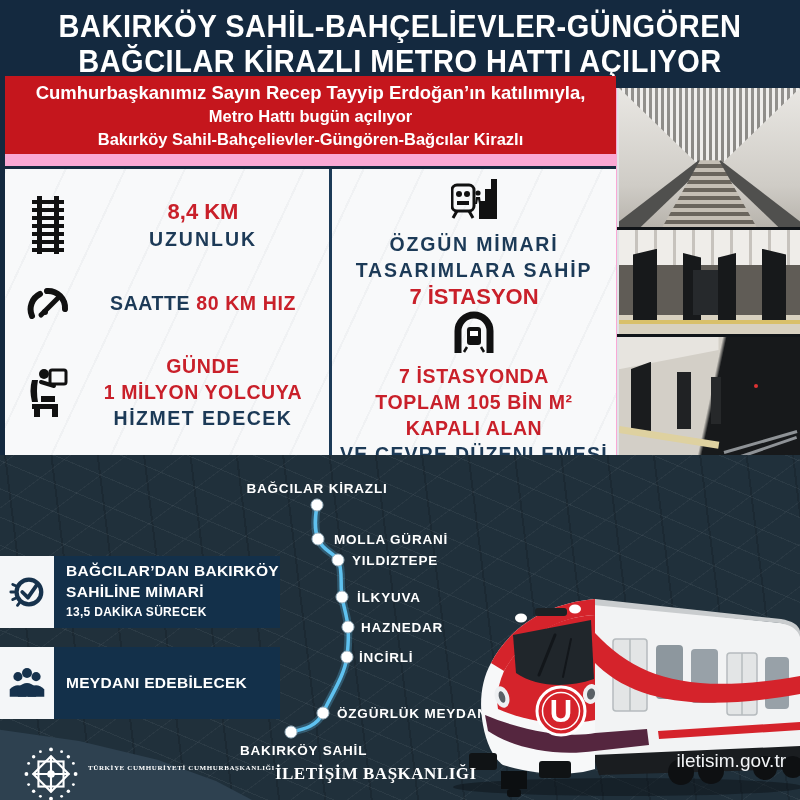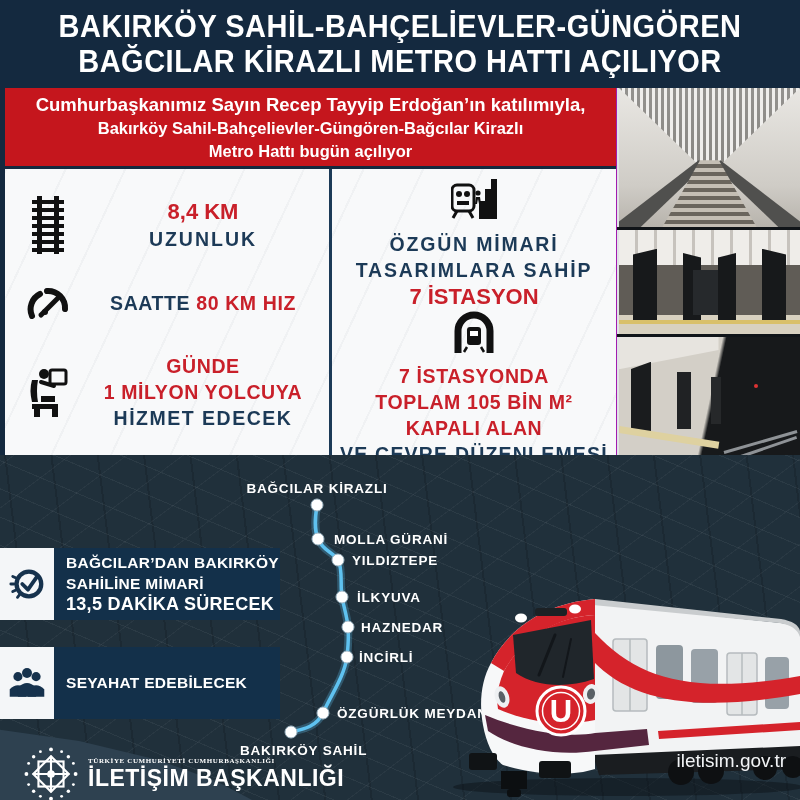--- a/index.html
+++ b/index.html
@@ -1,28 +1,28 @@
 <!DOCTYPE html>
 <html><head>
 <meta charset="utf-8">
 <style>
   html,body{margin:0;padding:0;width:800px;height:800px;overflow:hidden;background:#fff;}
-  .poster{position:relative;width:800px;height:800px;font-family:"Liberation Sans",sans-serif;background:#a21caf;}
+  .poster{position:relative;width:800px;height:800px;font-family:"Liberation Sans",sans-serif;background:#f9a8d4;}
 
   
   .header{position:absolute;left:0;top:0;width:800px;height:88px;background:#14293f;
     display:flex;flex-direction:column;align-items:center;justify-content:center;gap:2px;}
   .header .t{color:#fff;font-weight:bold;font-size:29px;letter-spacing:.5px;white-space:nowrap;
     transform:scaleY(1.06);}
 
   
   .edge-strip{position:absolute;left:0;top:88px;width:5px;height:367px;background:#14293f;}
 
   
-  .banner{position:absolute;left:5px;top:88px;width:611px;height:78px;background:#c5161d;
+  .banner{position:absolute;left:5px;top:76px;width:611px;height:78px;background:#c5161d;
     display:flex;flex-direction:column;align-items:center;justify-content:center;color:#fff;text-align:center;}
   .banner .b1{font-weight:bold;font-size:18.5px;line-height:25px;white-space:nowrap;}
   .banner .b2{font-size:16.5px;line-height:23px;font-weight:600;white-space:nowrap;}
 
   
   .stats{position:absolute;left:5px;top:166px;width:611px;height:289px;background:#f8f9fa;
     border-top:3px solid #14293f;display:flex;}
   .stats::before{content:"";position:absolute;inset:0;pointer-events:none;
     background:repeating-linear-gradient(115deg,rgba(20,41,63,.035) 0 2px,transparent 2px 54px);}
   .col-l{width:324px;display:flex;flex-direction:column;justify-content:space-around;padding:10px 0;box-sizing:border-box;}
@@ -100,48 +100,48 @@
   .map .water{position:absolute;left:0;bottom:0;width:360px;height:95px;background:#2e4150;
     clip-path:polygon(0 26%,22% 38%,44% 58%,60% 80%,70% 100%,0 100%);}
   .map svg.overlay{position:absolute;left:0;top:0;}
 
   
   .ibox{position:absolute;left:0;display:flex;height:72px;}
   .ibox .tile{width:54px;height:72px;background:#f4f6f8;display:flex;align-items:center;justify-content:center;flex:0 0 54px;}
   .ibox .body{width:226px;background:#13304a;color:#fff;display:flex;flex-direction:column;justify-content:center;
     padding-left:12px;box-sizing:border-box;}
   .ibox .body span{font-size:15.5px;line-height:20.5px;font-weight:600;letter-spacing:.3px;white-space:nowrap;}
-  .ibox .body .strong{font-weight:bold;font-size:18px;}
-  .ibox1{top:93px;} .ibox2{top:192px;}
+  .ibox .body .strong{font-weight:bold;font-size:12px;}
+  .ibox1{top:101px;} .ibox2{top:192px;}
 
   
   .agency{position:absolute;left:24px;top:292px;display:flex;align-items:center;gap:10px;color:#fff;}
-  .agency .names{display:flex;flex-direction:column;}
+  .agency .names{display:flex;flex-direction:row;}
   .agency .small{font-family:"Liberation Serif",serif;font-weight:bold;font-size:7px;letter-spacing:.6px;}
-  .agency .large{font-family:Liberation Sans, sans-serif;font-weight:bold;font-size:23px;letter-spacing:.5px;}
+  .agency .large{font-family:Liberation Serif, serif;font-weight:bold;font-size:17px;letter-spacing:.5px;}
   .website{position:absolute;right:14px;top:295px;color:#f2f4f6;font-size:19px;}
 
   .train{position:absolute;left:443px;top:118px;}
 </style>
 </head>
 <body>
 
 <div class="poster">
 
   <div class="header">
     <div class="t">BAKIRKÖY SAHİL-BAHÇELİEVLER-GÜNGÖREN</div>
     <div class="t">BAĞCILAR KİRAZLI METRO HATTI AÇILIYOR</div>
   </div>
 
   <div class="edge-strip"></div>
 
   <div class="banner">
     <div class="b1">Cumhurbaşkanımız Sayın Recep Tayyip Erdoğan’ın katılımıyla,</div>
+    <div class="b2">Metro Hattı bugün açılıyor</div>
     <div class="b2">Bakırköy Sahil-Bahçelievler-Güngören-Bağcılar Kirazlı</div>
-    <div class="b2">Metro Hattı bugün açılıyor</div>
   </div>
 
   <div class="stats">
     <div class="col-l">
 
       <div class="srow">
         <span class="ic">
           <svg width="32" height="58" viewBox="0 0 32 58">
             <rect x="5" y="0" width="5" height="58" fill="#111"></rect>
             <rect x="22" y="0" width="5" height="58" fill="#111"></rect>
@@ -331,21 +331,21 @@
             <circle cx="12" cy="10" r="5"></circle>
               <path d="M3,24 q9,-9 18,0 l0,8 -18,0 Z"></path>
             <circle cx="32" cy="10" r="5"></circle>
               <path d="M23,24 q9,-9 18,0 l0,8 -18,0 Z"></path>
             <circle cx="22" cy="6" r="5.5"></circle>
               <path d="M12,22 q10,-10 20,0 l0,10 -20,0 Z"></path>
           </g>
         </svg>
       </div>
       <div class="body">
-        <span>SEYAHAT EDEBİLECEK</span>
+        <span>MEYDANI EDEBİLECEK</span>
       </div>
     </div>
 
     <svg class="train" width="357" height="227" viewBox="0 0 357 227">
       <ellipse cx="185" cy="214" rx="175" ry="9" fill="#0b1118" opacity="0.5"></ellipse>
 
       <path d="M150,30 L338,50 Q357,53 357,62 L357,176 L150,184 Z" fill="#f2f3f4"></path>
       <path d="M152,26 L338,46 Q355,49 357,58 L357,64 Q353,52 336,50 L150,32 Z" fill="#c9ccce"></path>
       <rect x="170" y="66" width="34" height="72" rx="3" fill="#e3e5e6" stroke="#b6bbbe" stroke-width="1.5"></rect>
       <line x1="187" y1="66" x2="187" y2="138" stroke="#b6bbbe" stroke-width="1.5"></line>

